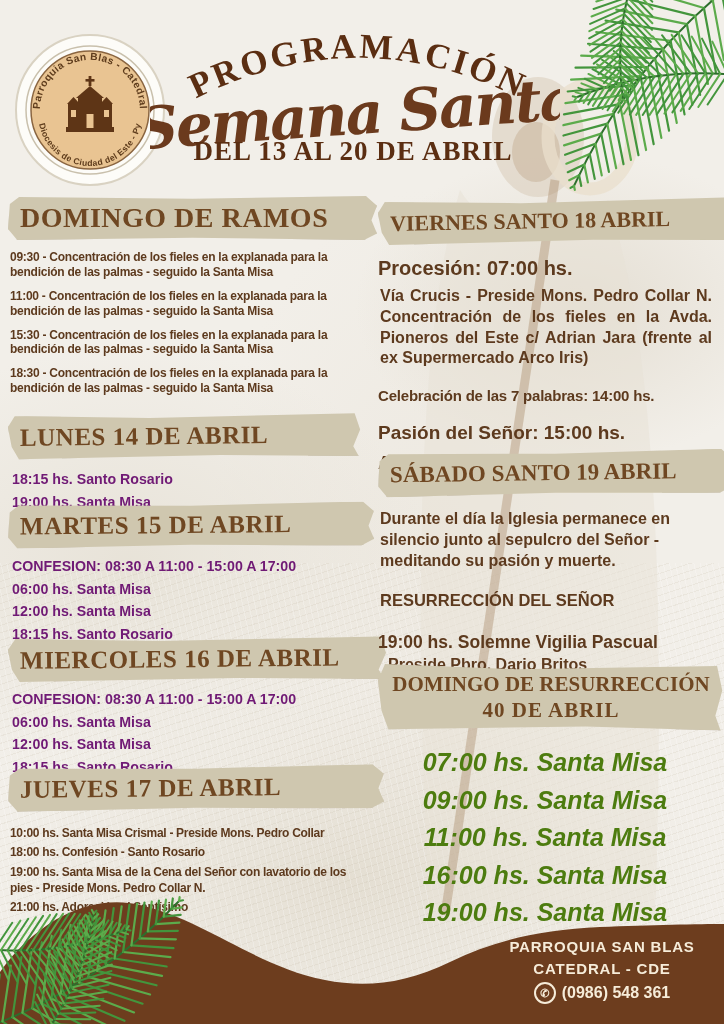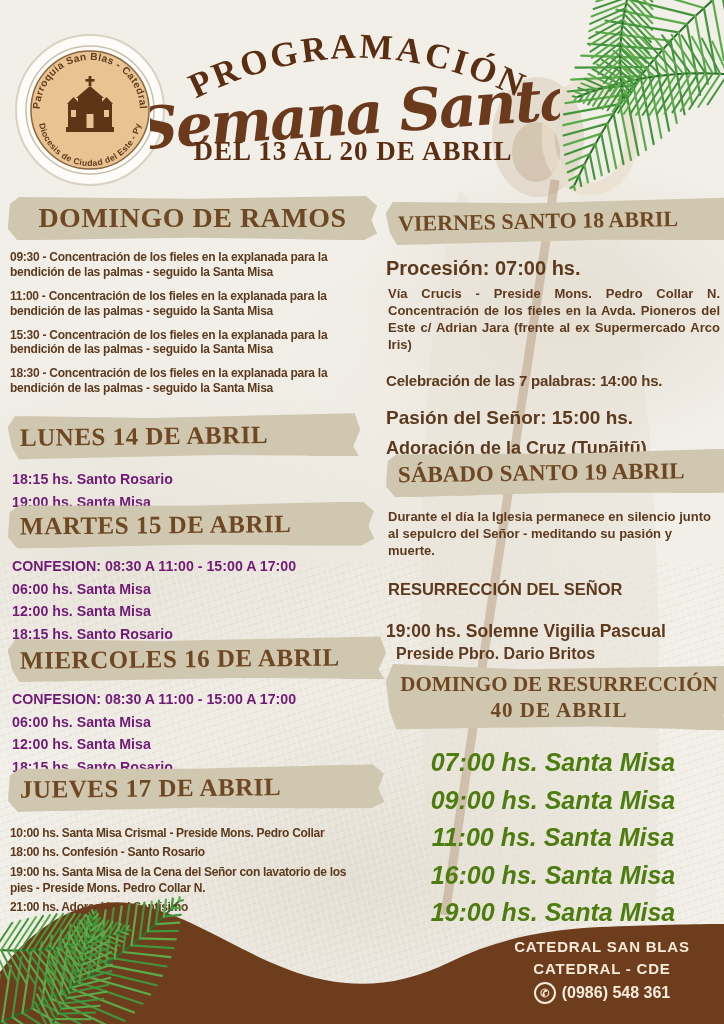--- a/index.html
+++ b/index.html
@@ -23,26 +23,26 @@
     font-family:"Liberation Serif",serif;font-weight:700;font-size:27px;color:#5b2e12;letter-spacing:1px;}
   
   .banner{position:relative;background:#cfc7af;height:44px;display:flex;align-items:center;
     padding:0 12px;box-shadow:0 2px 3px rgba(90,70,40,.28);}
   .tape-a{clip-path:polygon(0.5% 18%,3% 2%,50% 6%,97% 0%,100% 22%,98.5% 55%,100% 85%,96.5% 100%,50% 95%,2.5% 100%,0% 75%);}
   .tape-b{clip-path:polygon(0% 25%,2% 0%,40% 8%,98% 3%,99.5% 40%,97.5% 78%,99% 100%,60% 94%,3% 98%,1% 70%);}
   .banner h2{margin:0;font-family:"Liberation Serif",serif;font-weight:600;color:#6f4722;
     font-size:25px;letter-spacing:.5px;white-space:nowrap;}
   
   .sec{position:absolute;left:8px;width:360px;}
-  .sec-r{position:absolute;left:386px;width:334px;}
+  .sec-r{position:absolute;left:378px;width:334px;}
   .entry2{margin:0 0 9px 2px;font-size:12px;font-weight:700;color:#5d3a1e;line-height:1.24;letter-spacing:-.25px;}
   .line{margin:0 0 4px 4px;font-size:14.2px;font-weight:700;color:#701a75;line-height:1.32;}
   .line-sm{margin:0 0 3px 2px;font-size:12px;font-weight:700;color:#5d3a1e;line-height:1.36;letter-spacing:-.3px;}
   .big{margin:0;font-weight:700;color:#5d3a1e;}
-  .para{margin:6px 0 0 2px;font-size:13px;font-weight:700;color:#5d3a1e;line-height:1.3;text-align:justify;}
+  .para{margin:6px 0 0 2px;font-size:16px;font-weight:700;color:#5d3a1e;line-height:1.3;text-align:justify;}
   .caps-line{margin:20px 0 0 2px;font-size:16.5px;font-weight:700;color:#5d3a1e;}
   .times-list{margin-top:14px;text-align:center;}
   .times-list p{margin:0;font-size:25px;font-weight:700;color:#4d7c0f;line-height:1.5;font-style:italic;}
   
   .footer-svg{position:absolute;left:0;bottom:0;}
   .footer-info{position:absolute;left:492px;top:938px;width:220px;text-align:center;color:#f6ecd9;}
   .footer-info p{margin:0 0 5px 0;font-size:15px;font-weight:700;letter-spacing:.8px;}
   .phone-row{display:flex;align-items:center;justify-content:center;gap:6px;font-size:16px;font-weight:700;}
   .phone-icon{display:inline-flex;width:18px;height:18px;border:2px solid #f6ecd9;border-radius:50%;
     align-items:center;justify-content:center;font-size:11px;line-height:1;}
@@ -103,21 +103,21 @@
     </text>
   </svg>
 
   <svg class="script-svg" width="410" height="120" viewBox="0 0 410 120">
     <text x="205" y="86" text-anchor="middle" transform="rotate(-4 205 60)" font-family="DejaVu Serif, serif" font-style="italic" font-weight="bold" font-size="58" fill="#6b3a1d" letter-spacing="-2">Semana Santa</text>
   </svg>
 
   <div class="date-range">DEL 13 AL 20 DE ABRIL</div>
 
   <div class="sec" style="top:196px;">
-    <div class="banner tape-a" style="width:345px;justify-content:center;">
+    <div class="banner tape-a" style="width:345px;">
       <h2 style="font-size:28px;">DOMINGO DE RAMOS</h2>
     </div>
     <div style="margin-top:10px;">
       <p class="entry2">09:30 - Concentración de los fieles en la explanada para la bendición de las palmas - seguido la Santa Misa</p>
       <p class="entry2">11:00 - Concentración de los fieles en la explanada para la bendición de las palmas - seguido la Santa Misa</p>
       <p class="entry2">15:30 - Concentración de los fieles en la explanada para la bendición de las palmas - seguido la Santa Misa</p>
       <p class="entry2">18:30 - Concentración de los fieles en la explanada para la bendición de las palmas - seguido la Santa Misa</p>
     </div>
   </div>
 
@@ -202,21 +202,21 @@
       <p>16:00 hs. Santa Misa</p>
       <p>19:00 hs. Santa Misa</p>
     </div>
   </div>
 
   <svg class="footer-svg" width="724" height="144" viewBox="0 0 724 144">
     <path d="M0,92 C40,36 95,14 140,25 C205,40 255,86 325,100 C365,108 405,104 450,82 C495,60 540,50 600,47 C650,45 700,44 724,44 L724,144 L0,144 Z" fill="#6d3d1e"></path>
   </svg>
 
   <div class="footer-info">
-    <p>CATEDRAL SAN BLAS</p>
+    <p>PARROQUIA SAN BLAS</p>
     <p>CATEDRAL - CDE</p>
     <div class="phone-row">
       <span class="phone-icon">✆</span>
       <span>(0986) 548 361</span>
     </div>
   </div>
 
   <svg class="palm" id="palm-tr" style="right:0;top:0;" width="255" height="285" viewBox="0 0 255 285">
       <path d="M262,-15 Q159.39003283561286,66.63212993989193 105.00632379195713,185.9427421697141" fill="none" stroke="#2e6e2c" stroke-width="2"></path>
       <line x1="252.771462196049" y1="-7.50104917428683" x2="201.2282274255569" y2="-27.41700939871496" stroke="#5cab4b" stroke-width="2.2" stroke-linecap="round"></line>

